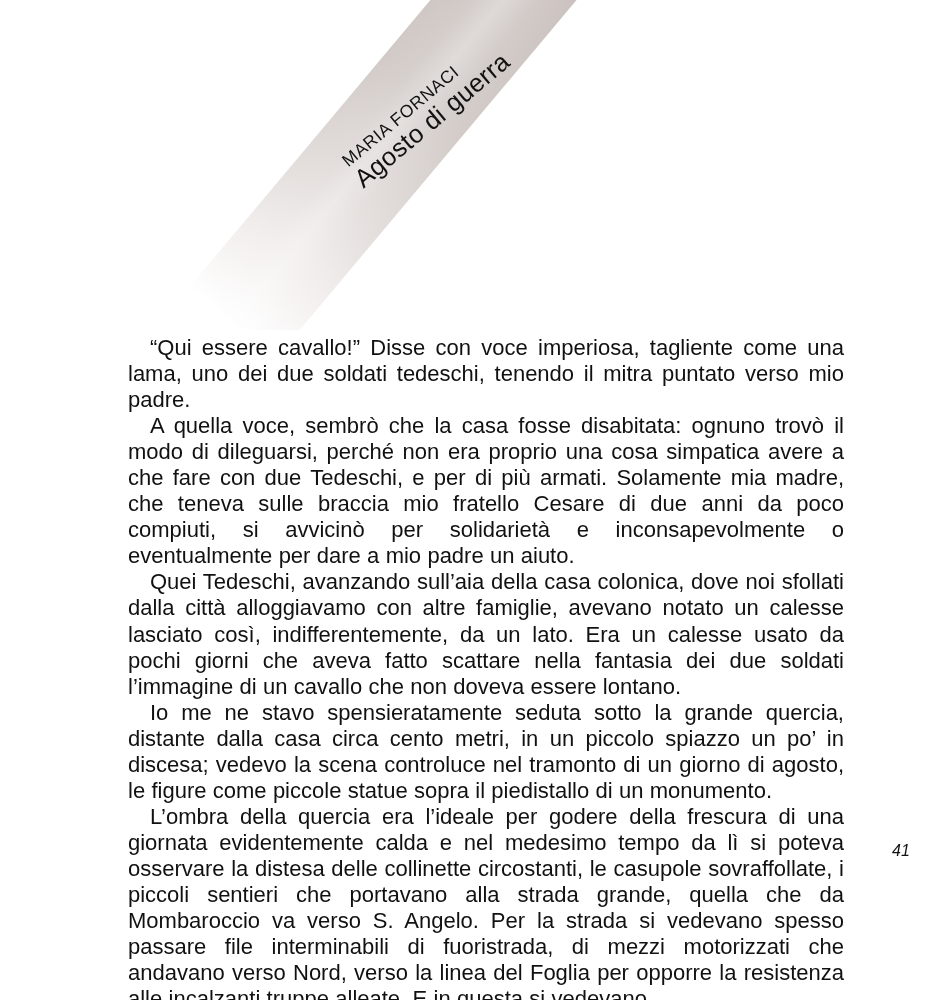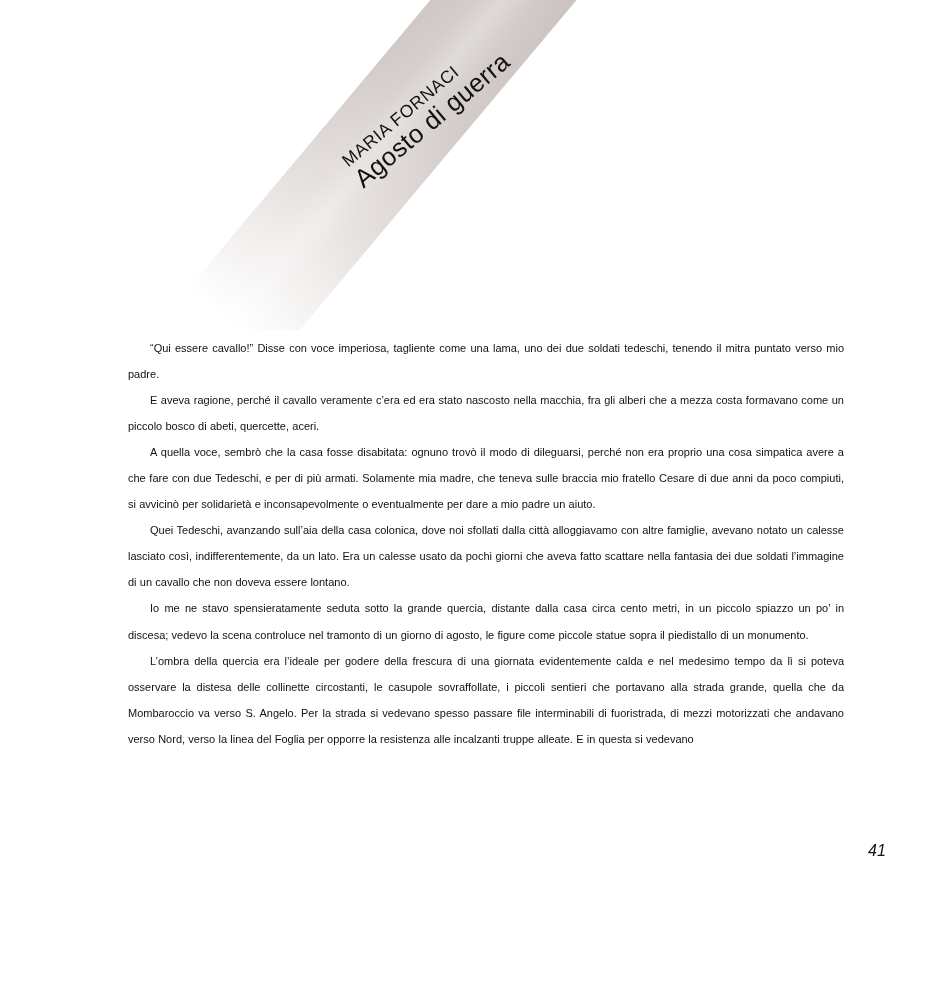--- a/index.html
+++ b/index.html
@@ -85,38 +85,38 @@
   
   #body-column {
     position: absolute;
     left: 128px;
     top: 335px;
     width: 716px;
   }
 
   .para {
     margin: 0;
-    font-size: 11px;
+    font-size: 22px;
     line-height: 26.05px;
     color: #111111;
     text-align: justify;
     text-indent: 22px;
     word-spacing: 0.2px;
     -webkit-hyphens: none;
     hyphens: none;
   }
 
   .para:last-of-type {
     text-align-last: left;
   }
 
   
   #folio {
     position: absolute;
-    left: 868px;
+    left: 892px;
     top: 842px;
     font-size: 16px;
     font-style: italic;
     color: #111111;
   }
 </style>
 </head>
 <body>
 
 <div id="page">
@@ -125,21 +125,20 @@
     <div class="ribbon-band"></div>
     <div class="ribbon-band sheen"></div>
     <div class="ribbon-text">
       <div class="ribbon-author">MARIA FORNACI</div>
       <div class="ribbon-title">Agosto di guerra</div>
     </div>
   </div>
 
   <div id="body-column">
     <p class="para">“Qui essere cavallo!” Disse con voce imperiosa, tagliente come una lama, uno dei due soldati tedeschi, tenendo il mitra puntato verso mio padre.</p>
-    <p class="para">E aveva ragione, perché il cavallo veramente c’era ed era stato nascosto nella macchia, fra gli alberi che a mezza costa formavano come un piccolo bosco di abeti, quercette, aceri.</p>
     <p class="para">A quella voce, sembrò che la casa fosse disabitata: ognuno trovò il modo di dileguarsi, perché non era proprio una cosa simpatica avere a che fare con due Tedeschi, e per di più armati. Solamente mia madre, che teneva sulle braccia mio fratello Cesare di due anni da poco compiuti, si avvicinò per solidarietà e inconsapevolmente o eventualmente per dare a mio padre un aiuto.</p>
     <p class="para">Quei Tedeschi, avanzando sull’aia della casa colonica, dove noi sfollati dalla città alloggiavamo con altre famiglie, avevano notato un calesse lasciato così, indifferentemente, da un lato. Era un calesse usato da pochi giorni che aveva fatto scattare nella fantasia dei due soldati l’immagine di un cavallo che non doveva essere lontano.</p>
     <p class="para">Io me ne stavo spensieratamente seduta sotto la grande quercia, distante dalla casa circa cento metri, in un piccolo spiazzo un po’ in discesa; vedevo la scena controluce nel tramonto di un giorno di agosto, le figure come piccole statue sopra il piedistallo di un monumento.</p>
     <p class="para">L’ombra della quercia era l’ideale per godere della frescura di una giornata evidentemente calda e nel medesimo tempo da lì si poteva osservare la distesa delle collinette circostanti, le casupole sovraffollate, i piccoli sentieri che portavano alla strada grande, quella che da Mombaroccio va verso S. Angelo. Per la strada si vedevano spesso passare file interminabili di fuoristrada, di mezzi motorizzati che andavano verso Nord, verso la linea del Foglia per opporre la resistenza alle incalzanti truppe alleate. E in questa si vedevano</p>
   </div>
 
   <div id="folio">41</div>
 
 </div>
 

